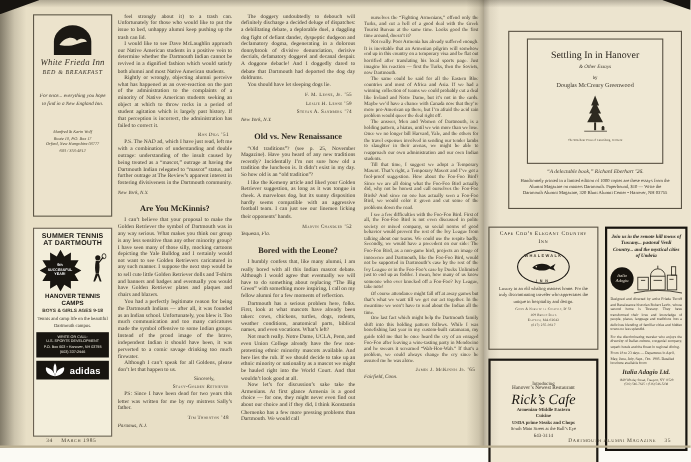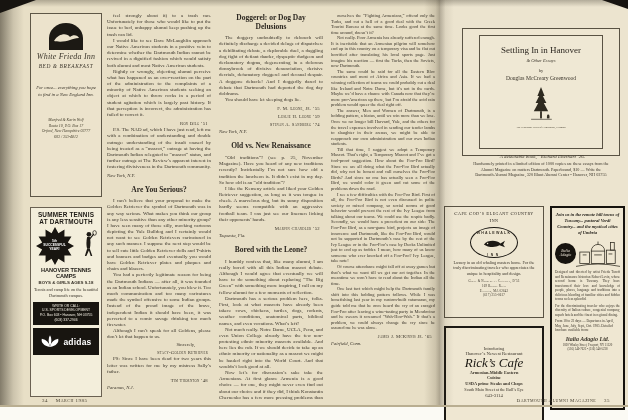--- a/index.html
+++ b/index.html
@@ -44,26 +44,26 @@
     background:#f3eedb; text-align:center; padding:3px 2px; font-family:"Liberation Sans","DejaVu Sans",sans-serif; }
   #tennis-title { font-weight:bold; font-size:6.4px; line-height:1.12; letter-spacing:.2px; color:#1c1914; }
   #tennis-mid { display:flex; align-items:center; justify-content:space-around; margin-top:2px; }
   .burst-wrap { position:relative; width:38px; height:38px; }
   .burst-text { position:absolute; inset:0; display:flex; flex-direction:column; align-items:center; justify-content:center;
     color:#fff; font-weight:bold; font-size:3.3px; line-height:1.2; }
   #camp-name { font-weight:bold; font-size:5.6px; margin-top:2px; color:#1c1914; }
   #camp-ages { font-weight:bold; font-size:4.4px; margin-top:1px; }
   #camp-blurb { font-size:4.3px; margin-top:2px; line-height:1.3; font-family:"Liberation Serif",serif; }
   #camp-contact { background:#181510; color:#f2eee2; font-size:3.4px; line-height:1.45; margin-top:3px; padding:2px 1px; }
-  #adidas-bar { background:#181510; margin-top:3px; height:27px; display:flex; align-items:center; justify-content:center; gap:3px; }
+  #adidas-bar { background:#181510; margin-top:3px; height:17px; display:flex; align-items:center; justify-content:center; gap:3px; }
   #adidas-word { color:#fff; font-weight:bold; font-size:8.5px; letter-spacing:.2px; }
 
   
   .adbox { position:absolute; border:1px solid #595243; background:#eee6d1; text-align:center; }
-  #settling-ad { left:462px; top:28px; width:158px; height:128px; padding:6px 10px 3px; }
+  #settling-ad { left:462px; top:28px; width:158px; height:162px; padding:6px 10px 3px; }
   #settling-cover { border:1px solid #595243; margin:0 auto; width:124px; height:114px; padding-top:9px; background:#efe8d4; }
   #settling-title { font-size:9px; color:#2c2720; }
   #settling-sub { font-size:4.6px; font-style:italic; margin-top:3px; }
   #settling-by { font-size:4.4px; margin-top:5px; }
   #settling-author { font-size:5.6px; margin-top:2px; }
   #settling-tree { display:block; margin:5px auto 0; }
   #settling-press { font-size:2.8px; margin-top:4px; color:#4a4334; }
   #settling-quote { font-size:5px; font-style:italic; margin-top:5px; }
   #settling-info { font-size:4.2px; line-height:1.32; margin-top:2px; color:#3b352b; }
 
@@ -162,33 +162,32 @@
     </div>
   </div>
 
   <div id="colA" class="col">
     <p class="lt noind">feel strongly about it) to a trash can. Unfortunately for those who would like to put the issue to bed, unhappy alumni keep pushing up the trash can lid.</p>
     <p class="lt">I would like to see Dave McLaughlin approach our Native American students in a positive vein to determine whether the Dartmouth Indian cannot be revived in a dignified fashion which would satisfy both alumni and most Native American students.</p>
     <p class="lt">Rightly or wrongly, objecting alumni perceive what has happened as an over-reaction on the part of the administration to the complaints of a minority of Native American students seeking an object at which to throw rocks in a period of student agitation which is largely past history. If that perception is incorrect, the administration has failed to correct it.</p>
     <div class="sig">Ron Dilg ’51</div>
     <p class="lt noind">P.S. The NAD ad, which I have just read, left me with a combination of understanding and double outrage: understanding of the insult caused by being treated as a “mascot,” outrage at having the Dartmouth Indian relegated to “mascot” status, and further outrage at The Review’s apparent interest in fostering divisiveness in the Dartmouth community.</p>
     <div class="loc">New York, N.Y.</div>
-    <h3 class="lh">Are You Serious?</h3>
+    <h3 class="lh">Are You McKinnis?</h3>
     <p class="lt">I can’t believe that your proposal to make the Golden Retriever the symbol of Dartmouth was in any way serious. What makes you think our group is any less sensitive than any other minority group? I have seen many of those silly, mocking cartoons depicting the Yale Bulldog and I certainly would not want to see Golden Retrievers caricatured in any such manner. I suppose the next step would be to sell cute little Golden Retriever dolls and T-shirts and banners and badges and eventually you would have Golden Retriever plates and plaques and chairs and blazers.</p>
     <p class="lt">You had a perfectly legitimate reason for being the Dartmouth Indians — after all, it was founded as an Indian school. Unfortunately, you blew it. Too much communication and too many caricatures made the symbol offensive to some Indian groups. Instead of the proud image of the brave, independent Indian it should have been, it was perverted to a comic savage drinking too much firewater.</p>
     <p class="lt">Although I can’t speak for all Goldens, please don’t let that happen to us.</p>
     <div class="sincerely">Sincerely,</div>
     <div class="sig">Stacy-Golden Retriever</div>
     <p class="lt">PS: Since I have been dead for two years this letter was written for me by my mistress Sally’s father.</p>
     <div class="sig">Tim Thornton ’48</div>
     <div class="loc">Paramus, N.J.</div>
   </div>
 
   <div id="colB" class="col">
-    <h3 class="lh first">Doggerel: or Dog Day Delusions</h3>
     <p class="lt">The doggery undoubtedly to debouch will definitely discharge a decided deluge of dispatches: a debilitating debate, a deplorable duel, a daggling dog fight of defiant dander, dyspeptic dudgeon and declamatory dogma, degenerating in a dolorous donnybrook of divisive denunciation, derisive decrials, defamatory doggerel and decanal despair. A doggone debacle! And I doggedly dared to debate that Dartmouth had deported the dog day doldrums.</p>
     <p class="lt">You should have let sleeping dogs lie.</p>
     <div class="sig">F. M. Leone, Jr. ’55</div>
     <div class="sig">Leslie H. Leone ’59</div>
     <div class="sig">Stevan A. Sandberg ’74</div>
     <div class="loc">New York, N.Y.</div>
     <h3 class="lh">Old vs. New Renaissance</h3>
     <p class="lt noind">“Old traditions”? (see p. 25, November Magazine). Have you heard of any new traditions recently? Incidentally I’m not sure how old a tradition the luncheon is. It didn’t exist in my day. So how old is an “old tradition”?</p>
     <p class="lt">I like the Kemeny article and liked your Golden Retriever suggestion, as long as it was tongue in cheek. A marvelous dog, but its sunny disposition hardly seems compatible with an aggressive football team. I can just see our linemen licking their opponents’ hands.</p>
     <div class="sig">Marvin Chandler ’52</div>

